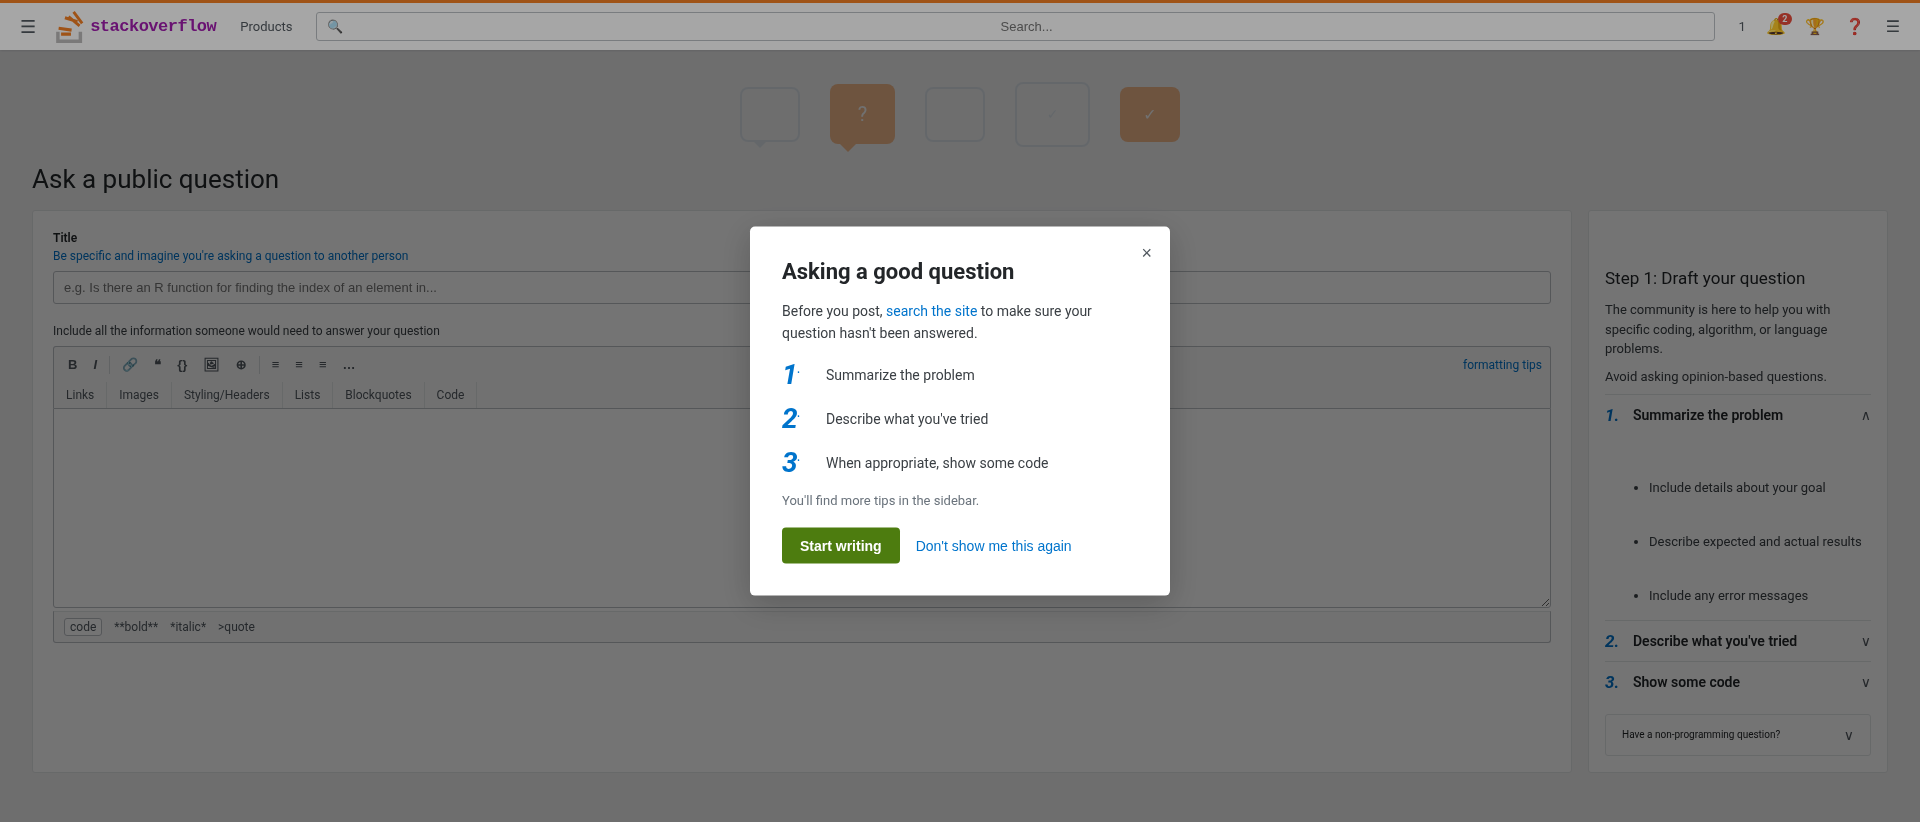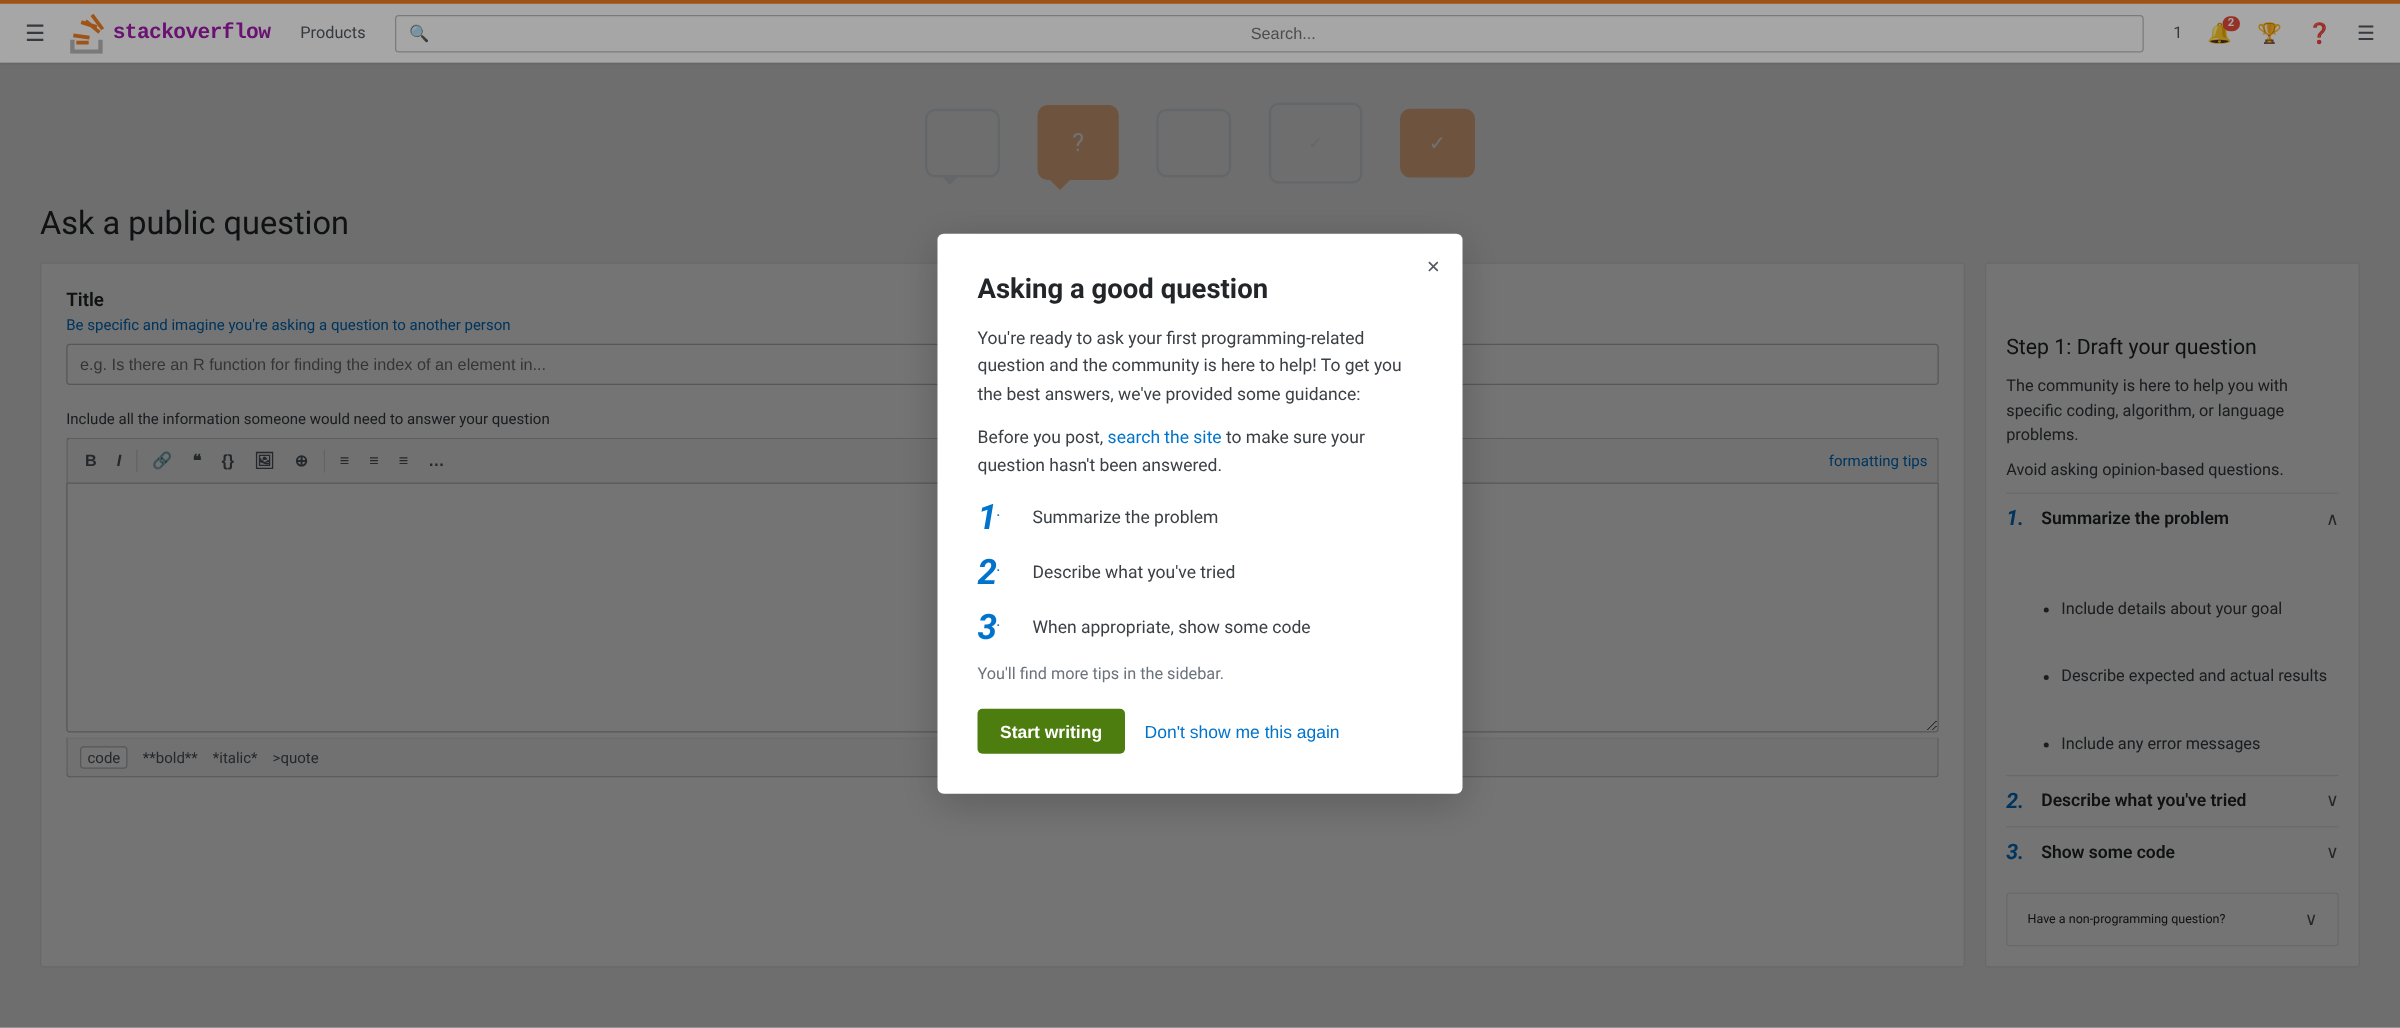--- a/index.html
+++ b/index.html
@@ -42,21 +42,21 @@
       flex: 1; background: #fff; border: 1px solid #e3e6e8; border-radius: 3px;
       padding: 20px;
     }
     .right-panel {
       width: 300px; background: #fff; border: 1px solid #e3e6e8; border-radius: 3px;
       padding: 16px;
     }
 
     
     .form-section { margin-bottom: 20px; }
-    .form-label { font-size: 15px; font-weight: 600; color: #232629; margin-bottom: 4px; }
+    .form-label { font-size: 12px; font-weight: 600; color: #232629; margin-bottom: 4px; }
     .form-hint { font-size: 12px; color: #3b4045; margin-bottom: 8px; }
     .form-input {
       width: 100%; border: 1px solid #bbbfc4; border-radius: 3px;
       padding: 8px 10px; font-size: 13px; color: #9ba2ab; outline: none;
     }
 
     
     .toolbar {
       display: flex; align-items: center; gap: 4px; padding: 6px 8px;
       border: 1px solid #bbbfc4; border-bottom: none; border-radius: 3px 3px 0 0;
@@ -235,20 +235,28 @@
             <button class="toolbar-btn">⊕</button>
             <div class="toolbar-divider"></div>
             <button class="toolbar-btn">≡</button>
             <button class="toolbar-btn">≡</button>
             <button class="toolbar-btn">≡</button>
             <button class="toolbar-btn">…</button>
             <span style="margin-left:auto;font-size:12px;color:#0074cc;cursor:pointer;">formatting tips</span>
           </div>
 
           
+          <div class="editor-tabs">
+            <span class="editor-tab">Links</span>
+            <span class="editor-tab">Images</span>
+            <span class="editor-tab">Styling/Headers</span>
+            <span class="editor-tab">Lists</span>
+            <span class="editor-tab">Blockquotes</span>
+            <span class="editor-tab">Code</span>
+          </div>
 
           
           <textarea class="body-editor" style=""></textarea>
 
           
           <div class="editor-footer">
             <span class="footer-code">code</span>
             <span>**bold**</span>
             <span>*italic*</span>
             <span>&gt;quote</span>
@@ -301,21 +309,20 @@
   </div>
 </div>
 
 <div class="overlay"></div>
 
 <div class="modal">
   <button class="modal-close">×</button>
 
   <h2 class="modal-title">Asking a good question</h2>
 
-  <p class="modal-text">You're ready to ask your first programming-related question and the community is here to help! To get you the best answers, we've provided some guidance:</p>
 
   <p class="modal-text">
     <span>Before you post, </span><a class="modal-link" href="#">search the site</a><span> to make sure your question hasn't been answered.</span>
   </p>
 
   <div class="modal-list">
     <div class="modal-list-item">
       <span class="modal-step-num">1<span class="modal-step-dot">.</span></span>
       <span class="modal-step-text">Summarize the problem</span>
     </div>

